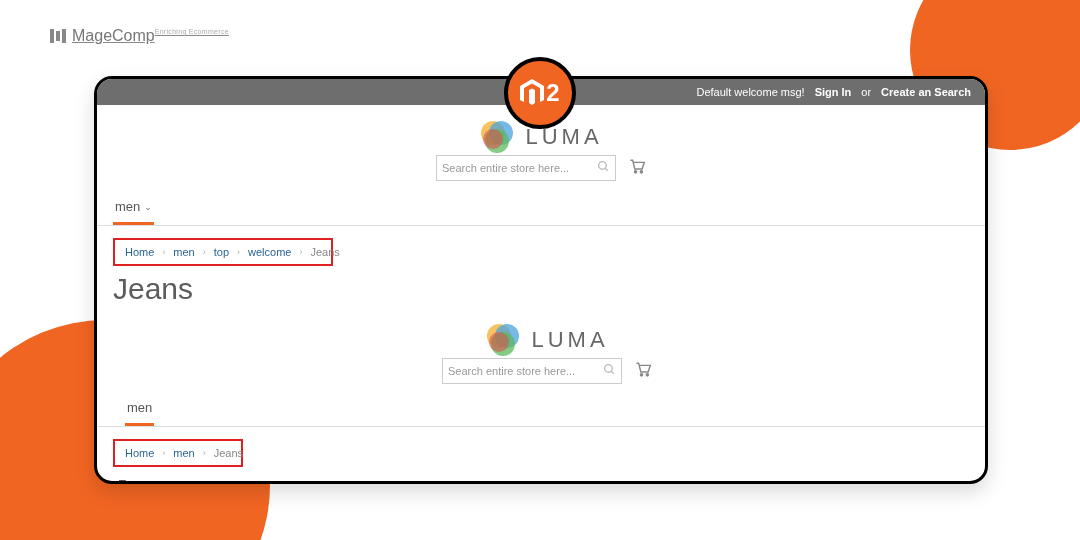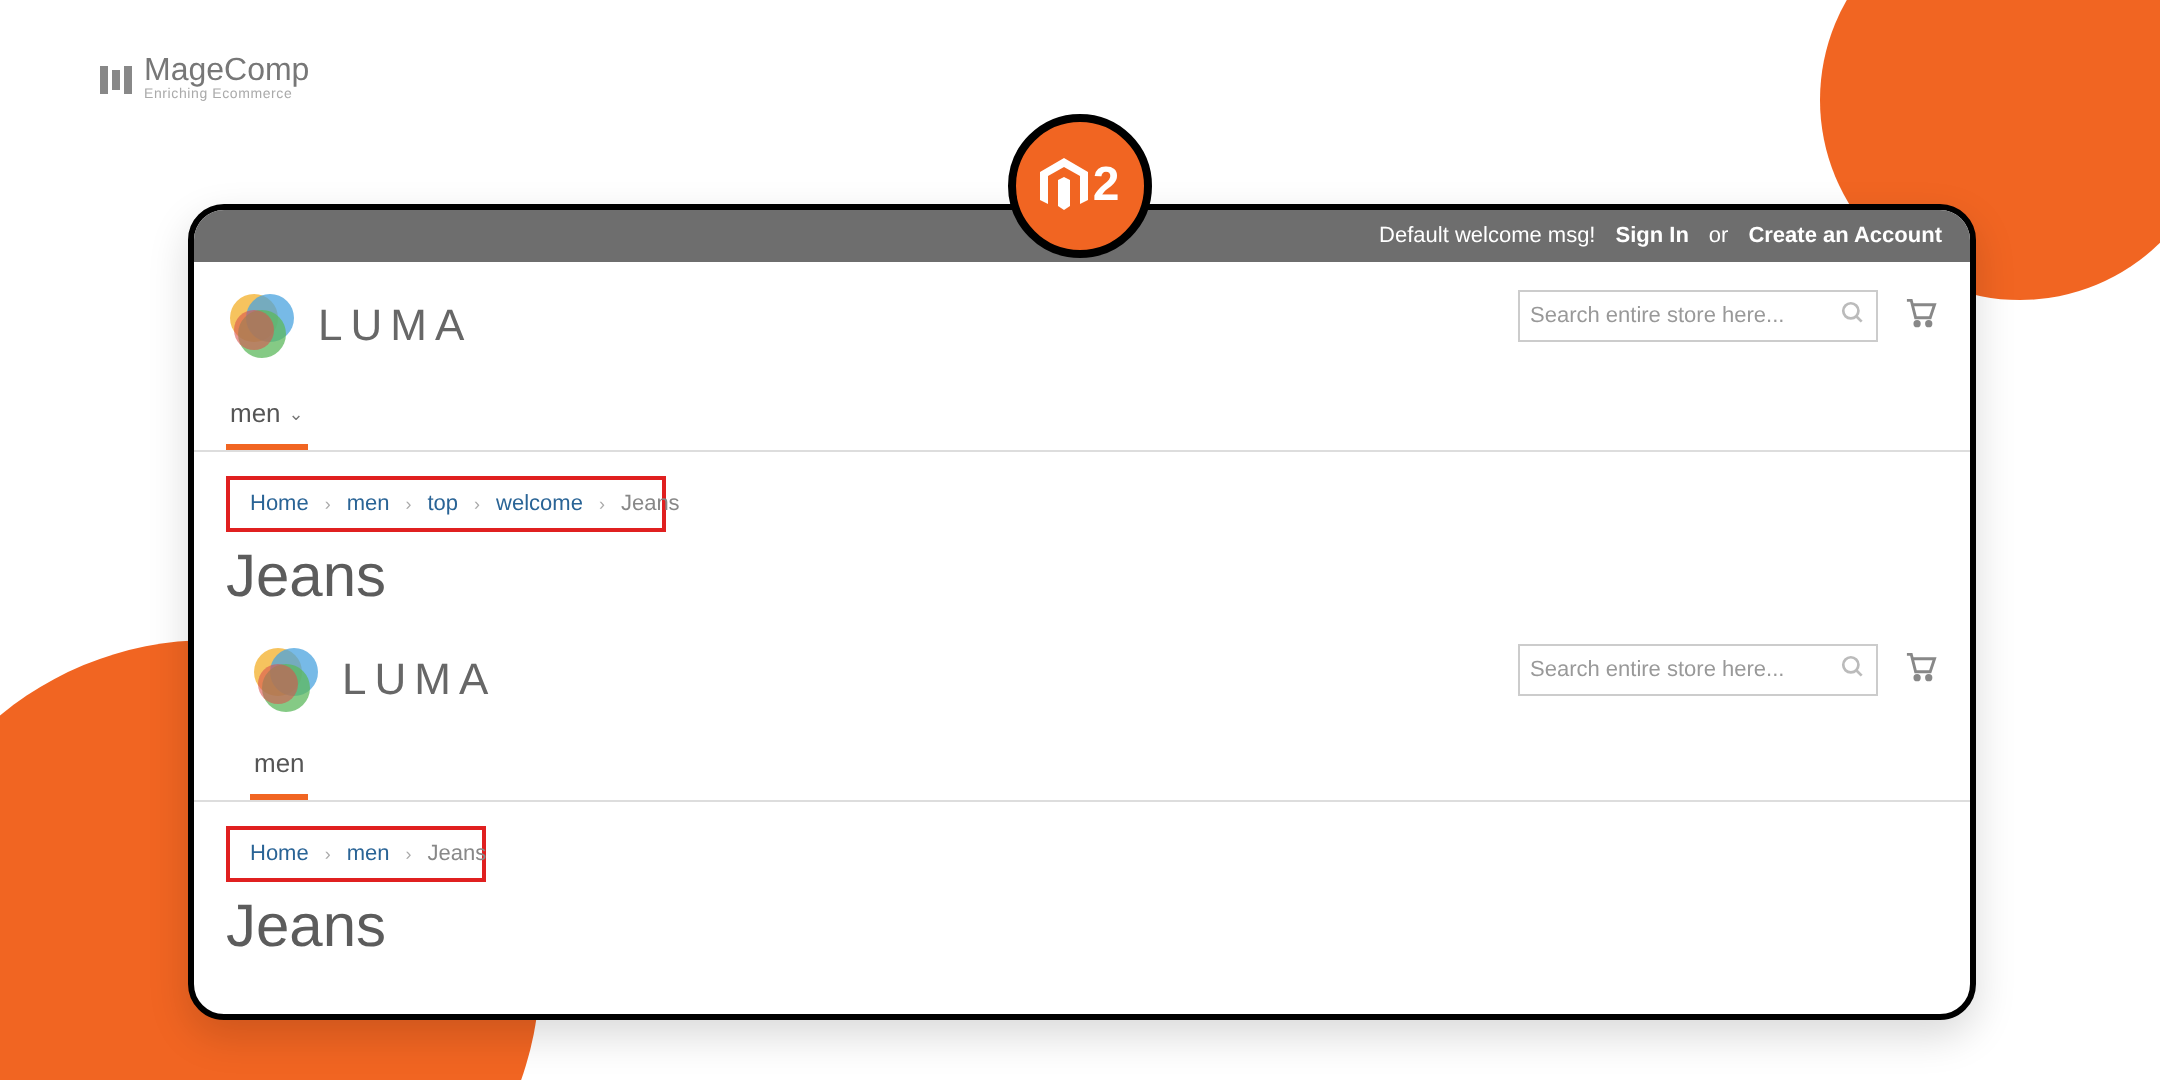--- a/index.html
+++ b/index.html
@@ -45,22 +45,22 @@
       display: flex;
       gap: 2px;
     }
     .magecomp-logo .icon span {
       width: 4px;
       height: 14px;
       background: #888;
     }
     .magecomp-logo .text-wrap {
       display: flex;
-      flex-direction: column;
       line-height: 1;
+      text-decoration: underline;
     }
     .magecomp-logo .main-text {
       font-size: 16px;
       font-weight: 500;
       color: #777;
     }
     .magecomp-logo .sub-text {
       font-size: 7px;
       color: #aaa;
       letter-spacing: 0.3px;
@@ -80,21 +80,21 @@
       justify-content: center;
       color: #fff;
       font-weight: bold;
       font-size: 24px;
       z-index: 10;
       gap: 2px;
     }
     .m2-badge svg { width: 24px; height: 28px; }
     .window {
       position: absolute;
-      top: 102px;
+      top: 76px;
       left: 94px;
       width: 894px;
       height: 408px;
       background: #fff;
       border: 3px solid #000;
       border-radius: 18px;
       overflow: hidden;
       z-index: 5;
       box-shadow: 0 8px 20px rgba(0,0,0,0.15);
     }
@@ -106,23 +106,24 @@
       align-items: center;
       padding: 0 14px;
       color: #fff;
       font-size: 11px;
       gap: 10px;
     }
     .topbar span { white-space: nowrap; }
     .topbar .link { cursor: pointer; font-weight: bold; }
     .header-row {
       display: flex;
-      align-items: flex-start;
+      align-items: center;
       justify-content: space-between;
       padding: 14px 16px 10px;
+      flex-direction: column;
     }
     .luma-logo {
       display: flex;
       align-items: center;
       gap: 10px;
     }
     .luma-mark {
       width: 36px;
       height: 36px;
       position: relative;
@@ -227,21 +228,21 @@
   </svg>
   <span>2</span>
 </div>
 
 <div class="window">
 
   <div class="topbar">
     <span>Default welcome msg!</span>
     <span class="link">Sign In</span>
     <span>or</span>
-    <span class="link">Create an Account</span>
+    <span class="link">Create an Search</span>
   </div>
 
   <div class="header-row">
     <div class="luma-logo">
       <div class="luma-mark">
         <svg width="36" height="36" viewBox="0 0 36 36">
           <circle cx="14" cy="14" r="12" fill="#f4b942" opacity="0.85"></circle>
           <circle cx="22" cy="14" r="12" fill="#4aa3df" opacity="0.75"></circle>
           <circle cx="18" cy="22" r="12" fill="#5cb85c" opacity="0.75"></circle>
           <circle cx="14" cy="20" r="10" fill="#d9534f" opacity="0.6"></circle>

